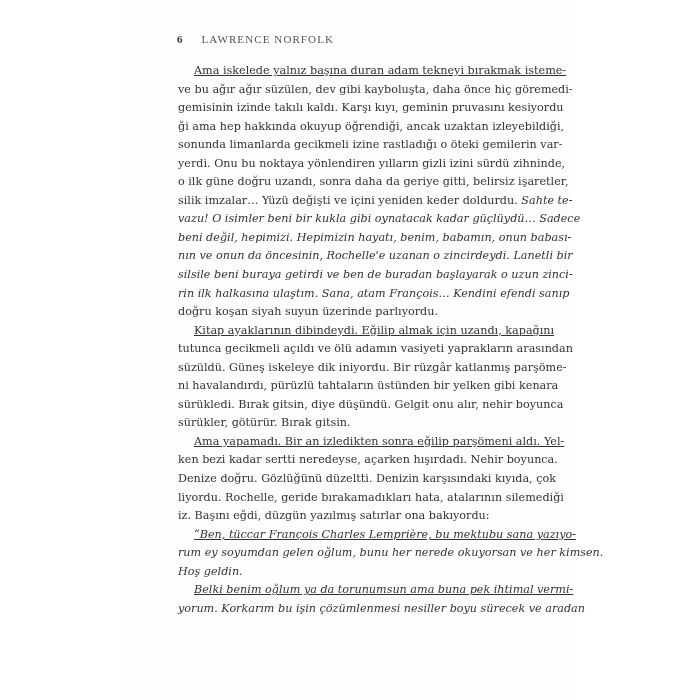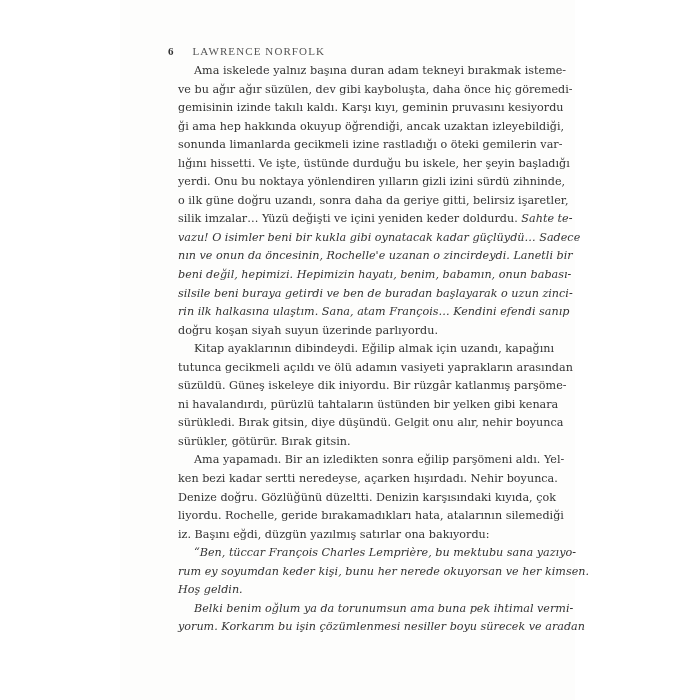--- a/index.html
+++ b/index.html
@@ -2,70 +2,69 @@
 <html><head>
 <meta charset="utf-8">
 <style>
   html, body { margin: 0; padding: 0; background: #ffffff; }
   body { width: 700px; height: 700px; position: relative; overflow: hidden; }
   .page {
     position: absolute; left: 120px; top: 0; width: 455px; height: 700px;
     background: #fdfdfc;
   }
   .header {
-    position: absolute; left: 168px; top: 33px; height: 16px;
+    position: absolute; left: 177px; top: 33px; height: 16px;
     font-family: "Liberation Serif", serif; color: #555;
-    font-size: 11px; letter-spacing: 1.1px; white-space: nowrap; margin-top: 12px;
+    font-size: 11px; letter-spacing: 1.1px; white-space: nowrap;
   }
   .header .num { color: #333; font-weight: bold; margin-right: 14px; }
   .text {
     position: absolute; left: 178px; top: 62px; width: 342px;
     font-family: "DejaVu Serif", serif; color: #333;
     font-size: 11.2px; line-height: 18.55px;
   }
   .line { display: block; white-space: nowrap; text-align: justify; text-align-last: justify; height: 18.55px; overflow: visible; }
   .line.last { text-align-last: left; }
-  .line.indent { padding-left: 16px; }
+  .line.indent { padding-left: 16px; text-decoration: underline; }
   .it { font-style: italic; }
 </style>
 </head>
 <body>
 
 <div class="page"></div>
 
 <div class="header">
   <span class="num">6</span>
   <span>LAWRENCE NORFOLK</span>
 </div>
 
 <div class="text" id="body-text">
     <span class="line indent">Ama iskelede yalnız başına duran adam tekneyi bırakmak isteme-</span>
     <span class="line">ve bu ağır ağır süzülen, dev gibi kayboluşta, daha önce hiç göremedi-</span>
     <span class="line">gemisinin izinde takılı kaldı. Karşı kıyı, geminin pruvasını kesiyordu</span>
     <span class="line">ği ama hep hakkında okuyup öğrendiği, ancak uzaktan izleyebildiği,</span>
     <span class="line">sonunda limanlarda gecikmeli izine rastladığı o öteki gemilerin var-</span>
-    <span class="line">lığını hissetti. Ve işte, üstünde durduğu bu iskele, her şeyin başladığı</span>
     <span class="line">yerdi. Onu bu noktaya yönlendiren yılların gizli izini sürdü zihninde,</span>
     <span class="line">o ilk güne doğru uzandı, sonra daha da geriye gitti, belirsiz işaretler,</span>
     <span class="line">silik imzalar… Yüzü değişti ve içini yeniden keder doldurdu. <span class="it">Sahte te-</span></span>
     <span class="line it">vazu! O isimler beni bir kukla gibi oynatacak kadar güçlüydü… Sadece</span>
+    <span class="line it">beni değil, hepimizi. Hepimizin hayatı, benim, babamın, onun babası-</span>
     <span class="line it">nın ve onun da öncesinin, Rochelle'e uzanan o zincirdeydi. Lanetli bir</span>
-    <span class="line it">beni değil, hepimizi. Hepimizin hayatı, benim, babamın, onun babası-</span>
     <span class="line it">silsile beni buraya getirdi ve ben de buradan başlayarak o uzun zinci-</span>
     <span class="line it">rin ilk halkasına ulaştım. Sana, atam François… Kendini efendi sanıp</span>
     <span class="line last">doğru koşan siyah suyun üzerinde parlıyordu.</span>
     <span class="line indent">Kitap ayaklarının dibindeydi. Eğilip almak için uzandı, kapağını</span>
     <span class="line">tutunca gecikmeli açıldı ve ölü adamın vasiyeti yaprakların arasından</span>
     <span class="line">süzüldü. Güneş iskeleye dik iniyordu. Bir rüzgâr katlanmış parşöme-</span>
     <span class="line">ni havalandırdı, pürüzlü tahtaların üstünden bir yelken gibi kenara</span>
     <span class="line">sürükledi. Bırak gitsin, diye düşündü. Gelgit onu alır, nehir boyunca</span>
     <span class="line last">sürükler, götürür. Bırak gitsin.</span>
     <span class="line indent">Ama yapamadı. Bir an izledikten sonra eğilip parşömeni aldı. Yel-</span>
     <span class="line">ken bezi kadar sertti neredeyse, açarken hışırdadı. Nehir boyunca.</span>
     <span class="line">Denize doğru. Gözlüğünü düzeltti. Denizin karşısındaki kıyıda, çok</span>
     <span class="line">liyordu. Rochelle, geride bırakamadıkları hata, atalarının silemediği</span>
     <span class="line last">iz. Başını eğdi, düzgün yazılmış satırlar ona bakıyordu:</span>
     <span class="line indent it">“Ben, tüccar François Charles Lemprière, bu mektubu sana yazıyo-</span>
-    <span class="line it">rum ey soyumdan keder kişi, bunu her nerede okuyorsan ve her kimsen.</span>
+    <span class="line it">rum ey soyumdan gelen oğlum, bunu her nerede okuyorsan ve her kimsen.</span>
     <span class="line last it">Hoş geldin.</span>
     <span class="line indent it">Belki benim oğlum ya da torunumsun ama buna pek ihtimal vermi-</span>
     <span class="line it">yorum. Korkarım bu işin çözümlenmesi nesiller boyu sürecek ve aradan</span>
   </div>
 
 </body></html>

